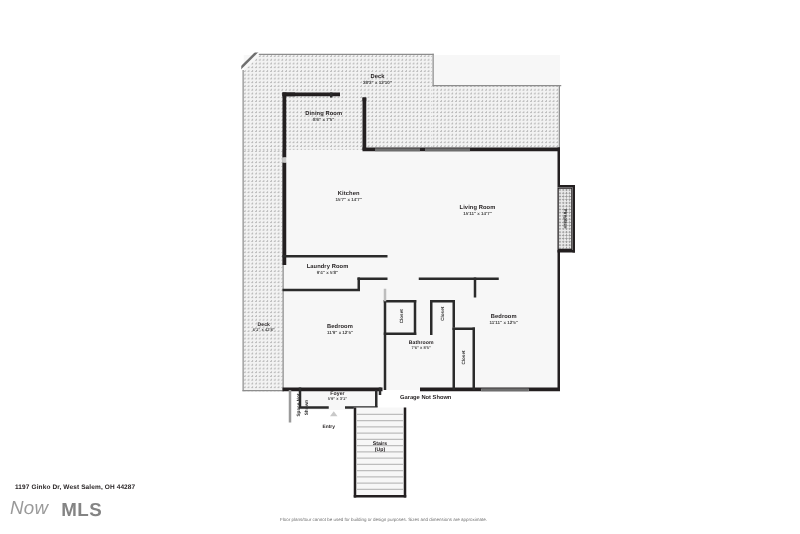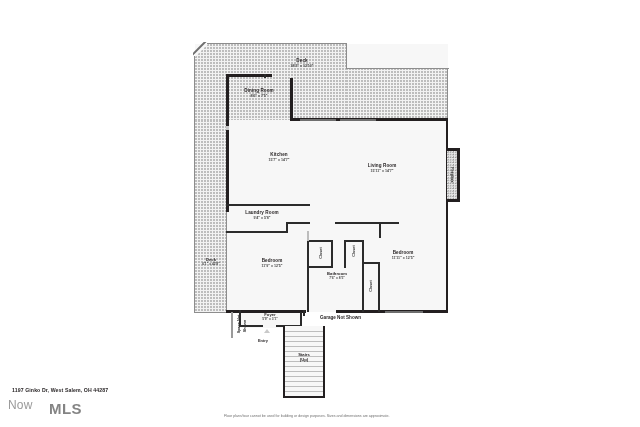--- a/index.html
+++ b/index.html
@@ -133,25 +133,26 @@
     white-space:nowrap;
   }
   .disclaimer{
     position:absolute;
     font-size:3.6px;
     color:#6f6f6f;
     white-space:nowrap;
   }
   .brand{
     position:absolute;
-    font-size:12px;
+    font-size:15px;
     color:#9a9a9a;
     letter-spacing:.2px;
     white-space:nowrap;
     font-family:"Liberation Sans", sans-serif;
+    font-style:italic;
   }
   .brand .m{font-weight:400;}
   .wm{
     position:absolute;
     font-size:15px;
     font-weight:bold;
     color:#6f6f6f;
     letter-spacing:.4px;
     white-space:nowrap;
     opacity:.85;

